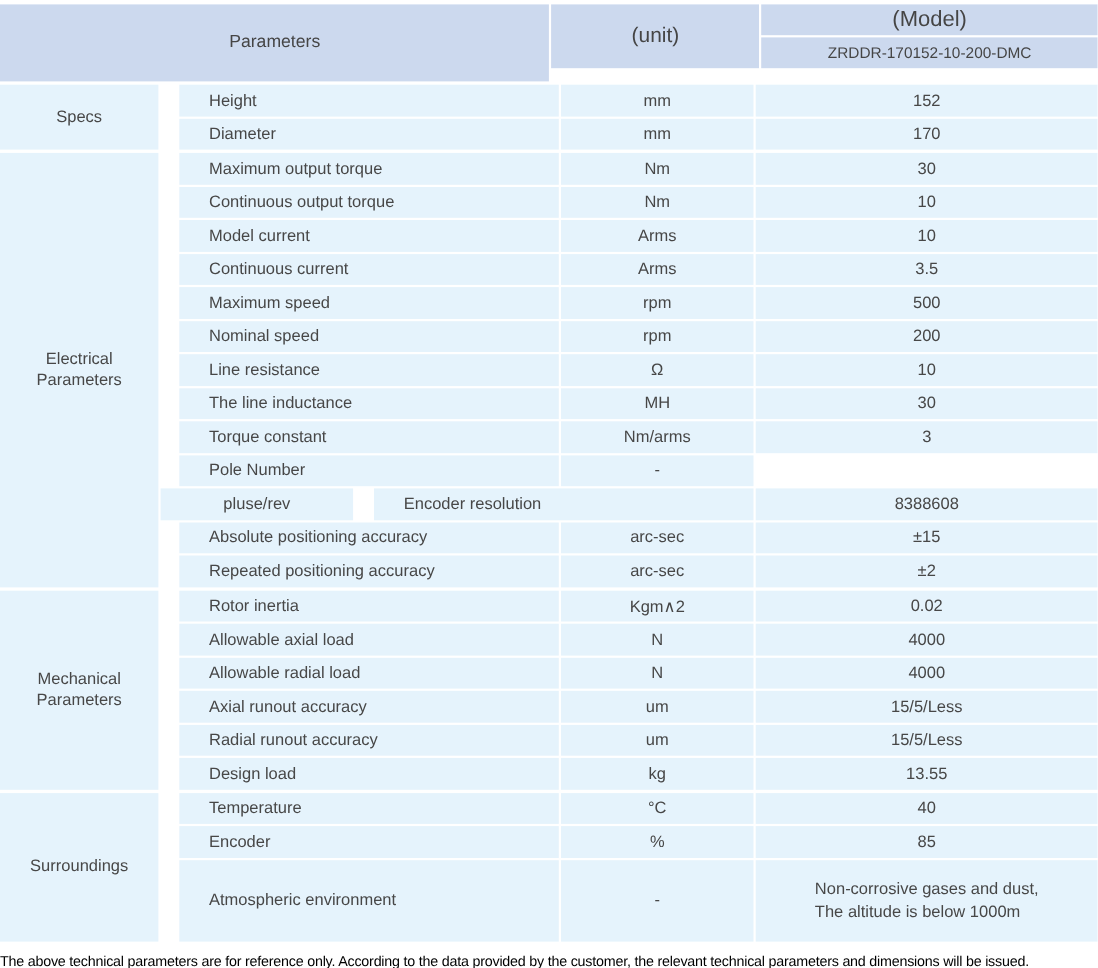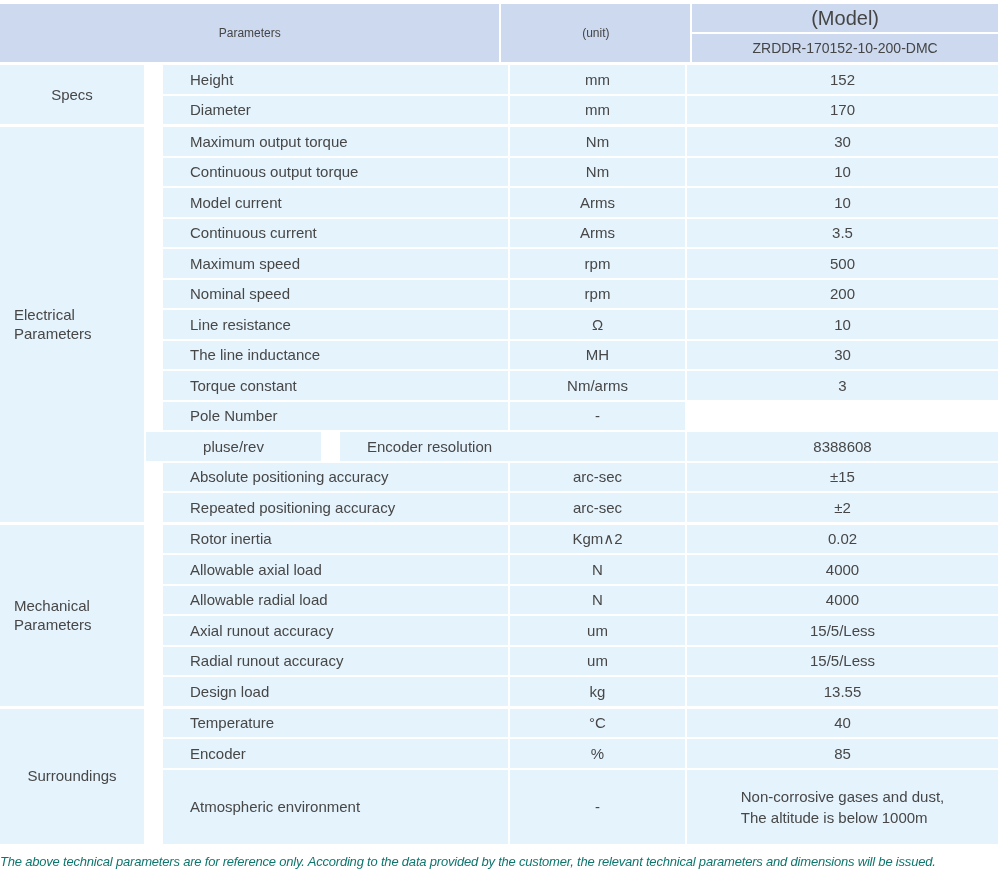--- a/index.html
+++ b/index.html
@@ -25,43 +25,43 @@
     box-sizing: border-box;
     font-size: 15px;
   }
   
   .hdr {
     display: flex;
     gap: 2px;
     margin-bottom: 2px;
   }
   .hdr .hcell { background: #ccd9ee; color: #454545; }
-  .h-params { width: 508px; height: 58px; font-size: 12px; }
-  .h-unit   { width: 192px; height: 58px; font-size: 12px; }
+  .h-params { width: 508px; height: 70px; font-size: 16px; }
+  .h-unit   { width: 192px; height: 58px; font-size: 19px; }
   .h-model  {
     width: 311px; height: 58px;
     display: flex; flex-direction: column; gap: 2px;
   }
   .h-model-top    { height: 28px; font-size: 20px; }
   .h-model-bottom { height: 28px; font-size: 14px; text-align: right; }
   
   .group {
     display: flex;
     gap: 2px;
     margin-top: 3px;
   }
   .group:first-of-type { margin-top: 2px; }
   .g-label {
     width: 161px;
     background: #e5f3fc;
     color: #474747;
     display: flex;
     align-items: center;
     justify-content: center;
-    text-align: left;
+    text-align: center;
     font-size: 15px;
     line-height: 1.3;
     box-sizing: border-box;
     padding: 16px 14px;
   }
   .rows {
     flex: 1;
     display: flex;
     flex-direction: column;
     gap: 2px;
@@ -77,24 +77,23 @@
   .c-unit  { width: 175px; }
   .c-value {
     width: 311px;
     white-space: pre-line;
     line-height: 1.4;
   }
   
   .footnote {
     margin-top: 10px;
     font-size: 13px;
-    color: #0f766e;
+    color: #000000;
     white-space: nowrap;
     letter-spacing: -0.2px;
-    font-style: italic;
   }
 </style>
 </head>
 <body>
 
 <div class="page">
 
   <div class="hdr">
     <div class="cell hcell h-params">Parameters</div>
     <div class="cell hcell h-unit">(unit)</div>

